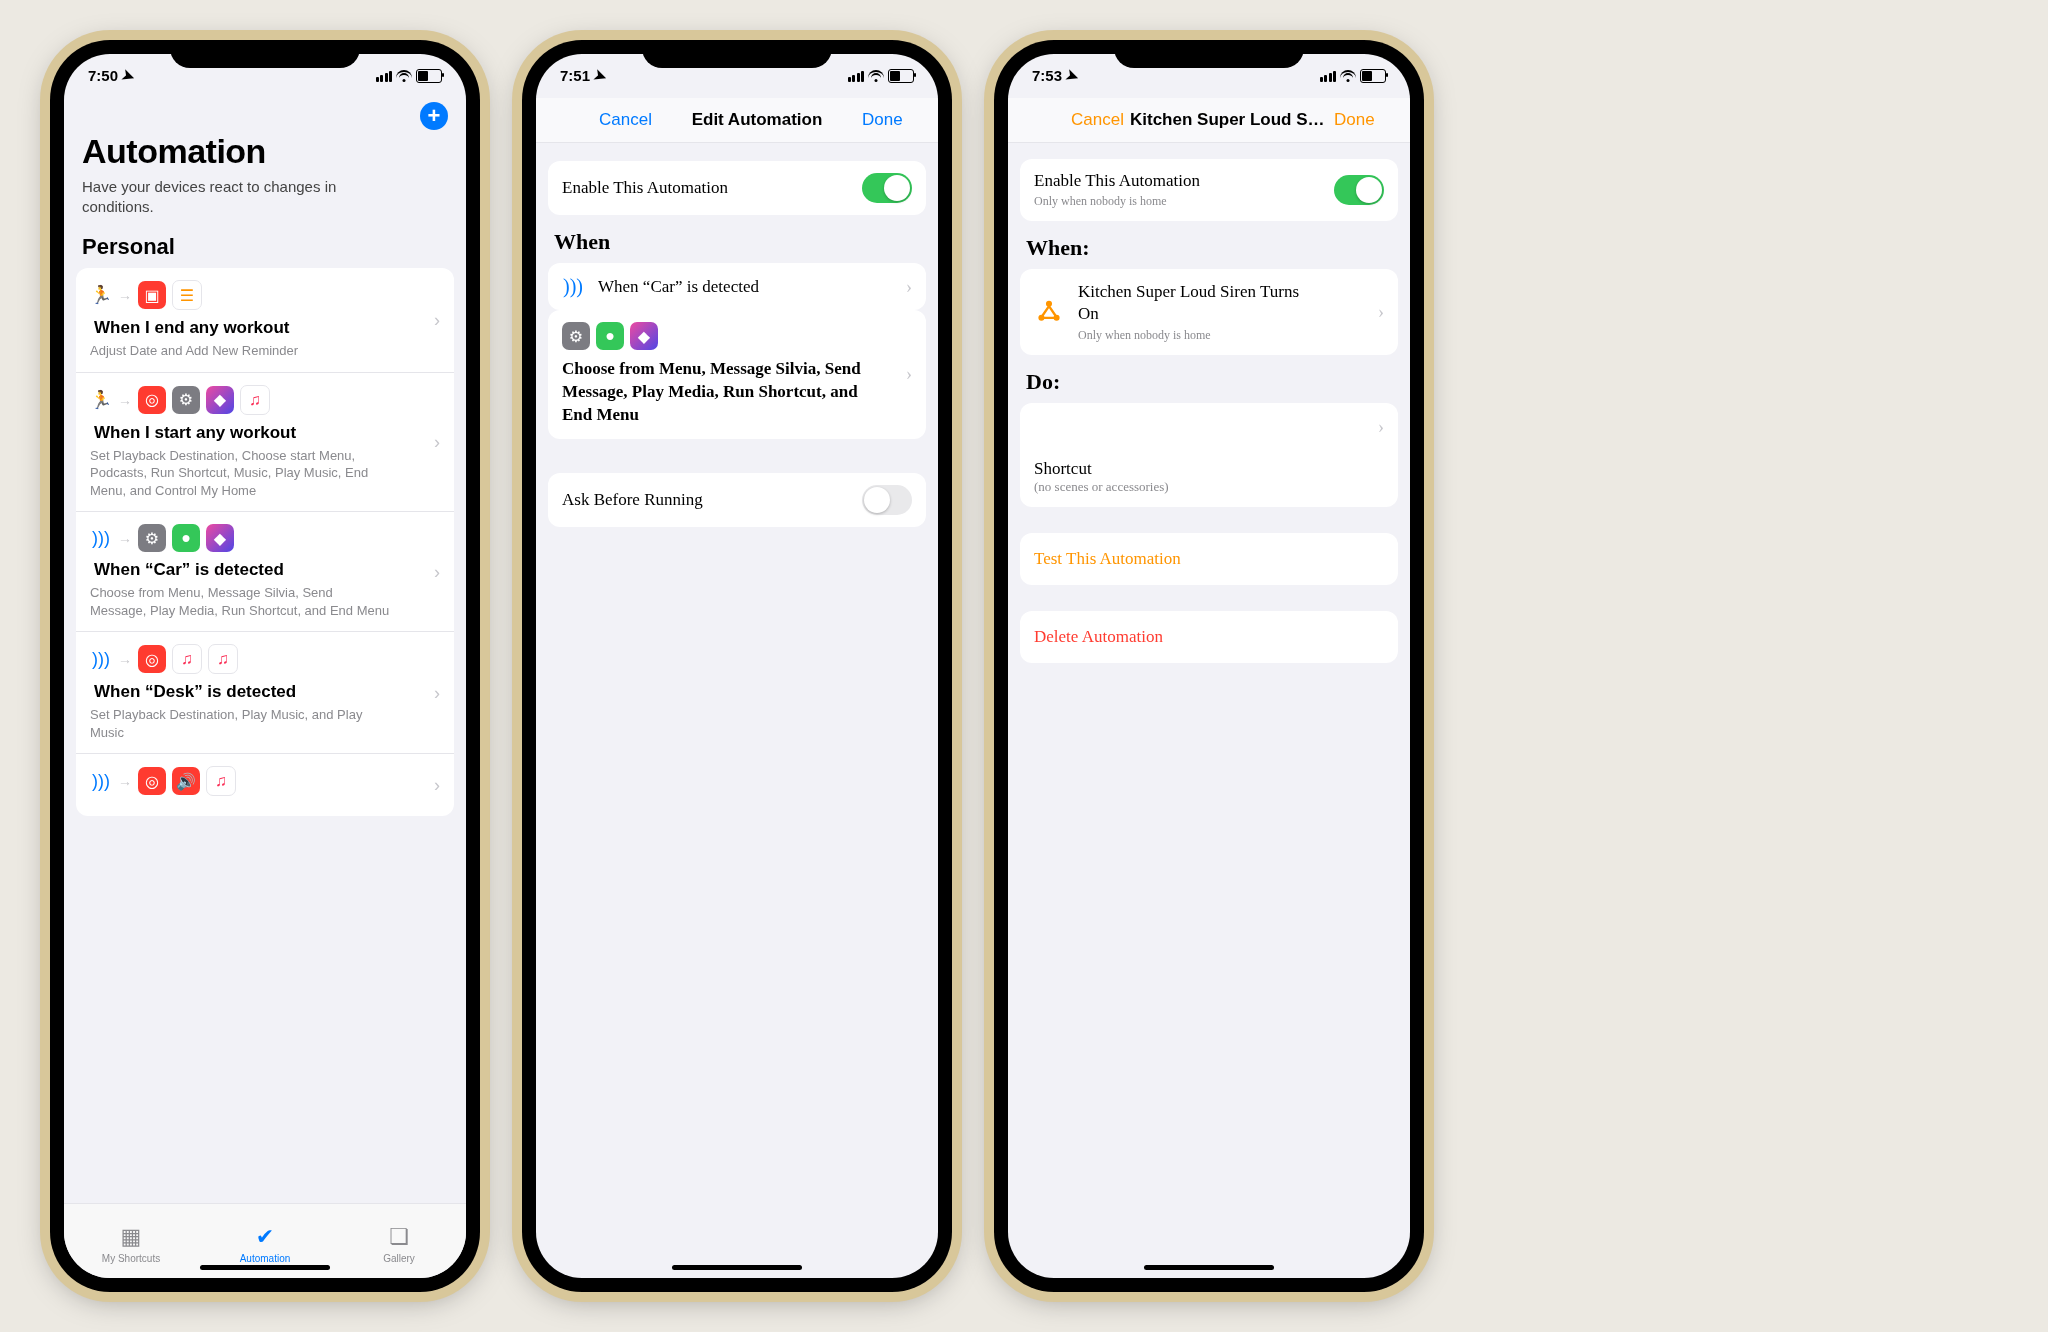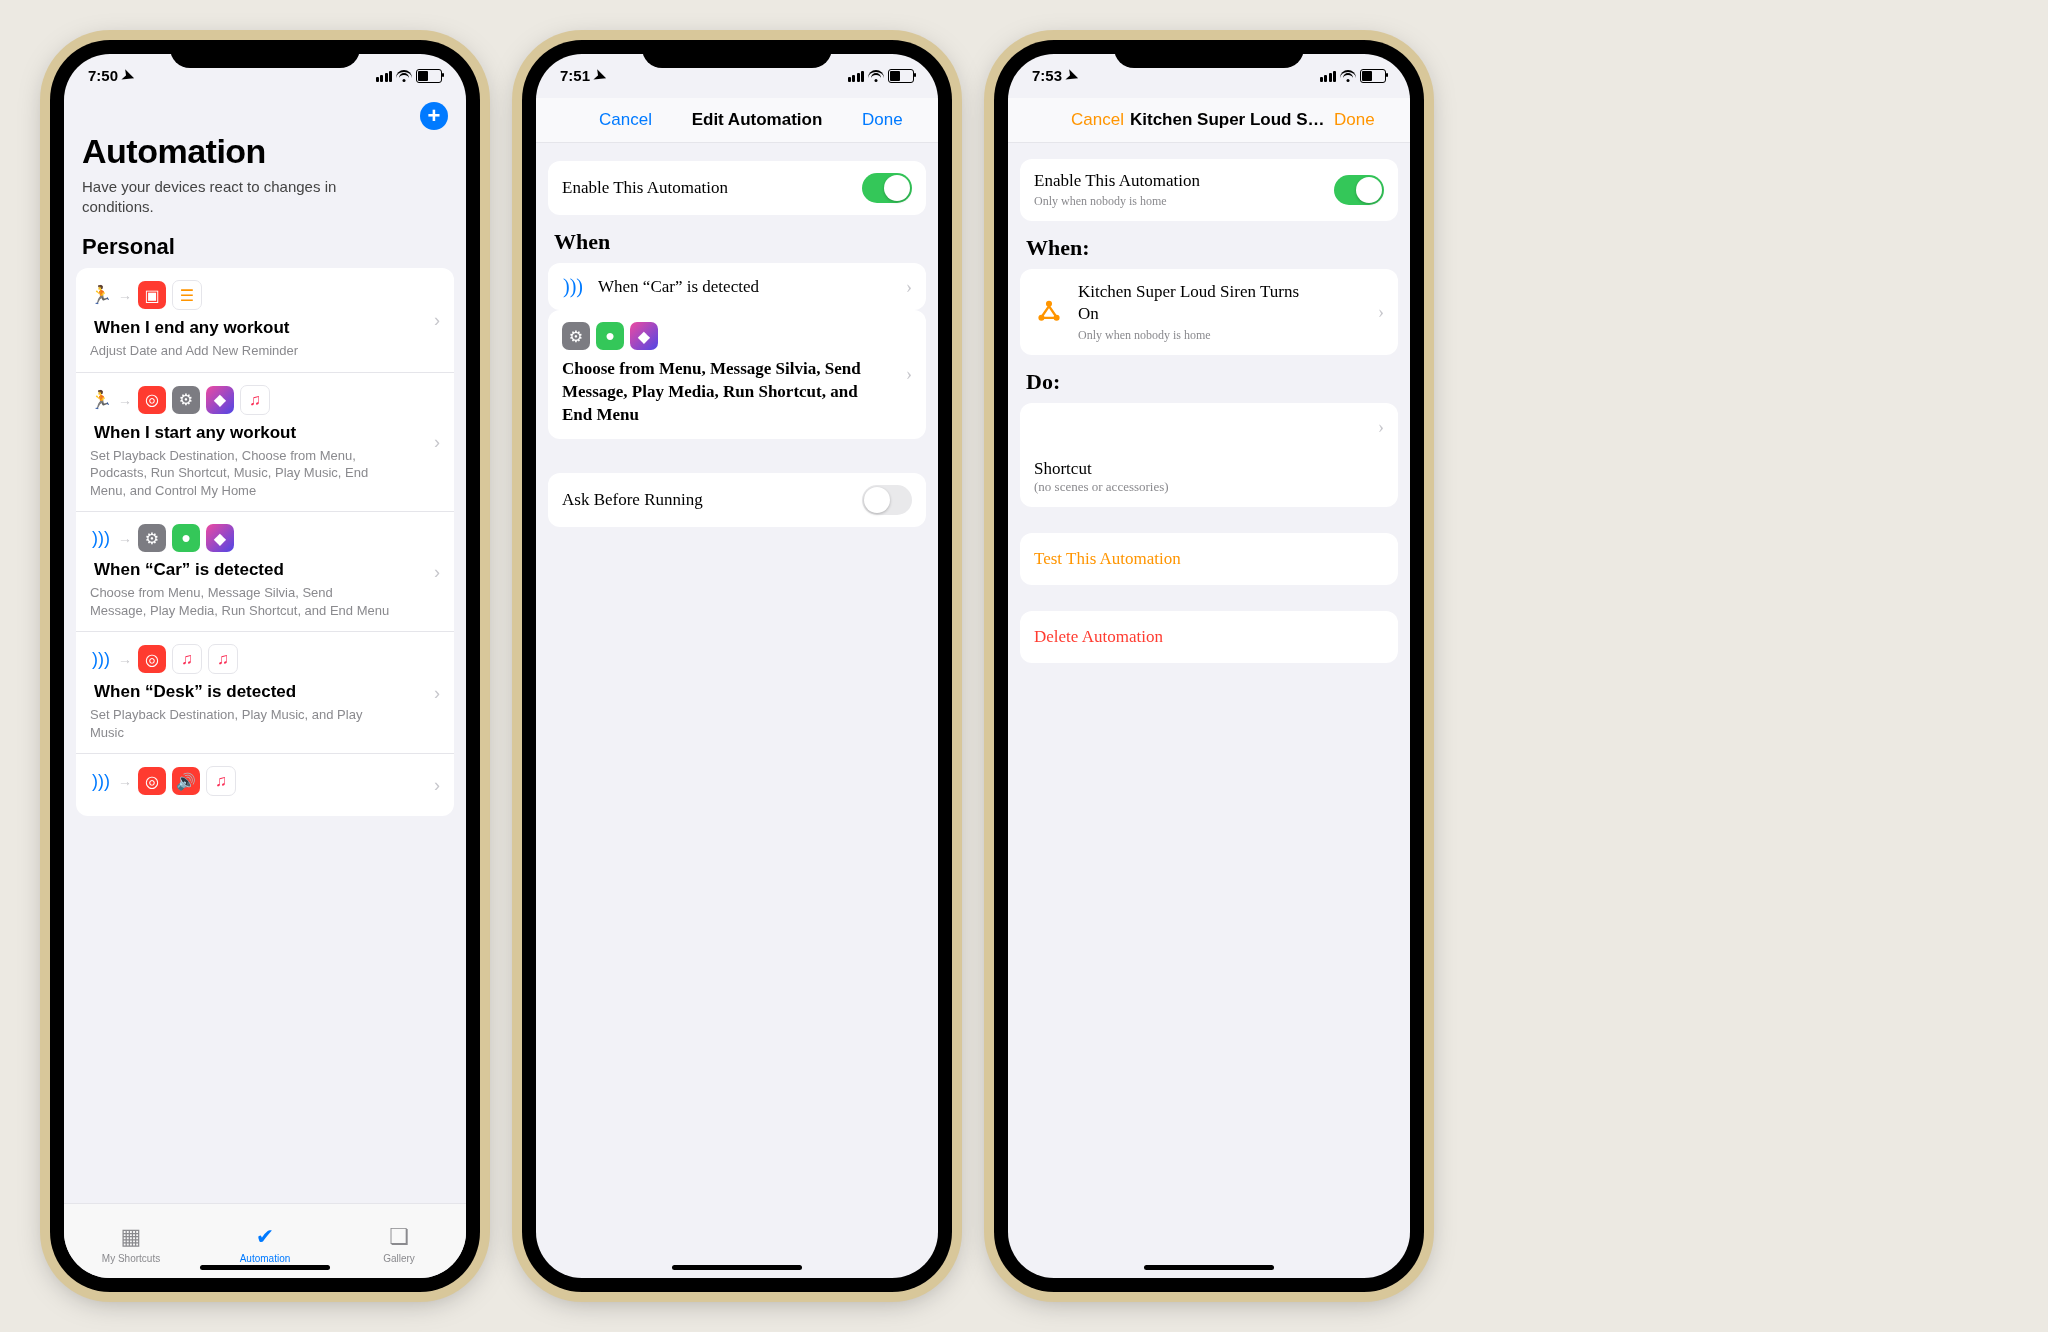--- a/index.html
+++ b/index.html
@@ -134,21 +134,21 @@
           <div class="cell">
     <div class="trig-icons">
               <span class="glyph">🏃</span>
               <span class="arrow">→</span>
               <span class="app-ic " style="background:#ff3b30;">◎</span>
               <span class="app-ic " style="background:#7c7c82;">⚙</span>
               <span class="app-ic " style="background:linear-gradient(135deg,#ed4aa1,#5046e5);">◆</span>
               <span class="app-ic " style="background:#fff;border:1px solid #e5e5ea;color:#fa2d55;">♫</span>
             </div>
     <p class="cell-title">When I start any workout</p>
-    <p class="cell-sub">Set Playback Destination, Choose from Menu, Podcasts, Run Shortcut, Music, Play Music, End Menu, and Control My Home</p>
+    <p class="cell-sub">Set Playback Destination, Choose start Menu, Podcasts, Run Shortcut, Music, Play Music, End Menu, and Control My Home</p>
     <span class="chev">›</span>
           </div>
           <div class="cell">
     <div class="trig-icons">
               <span class="glyph">)))</span>
               <span class="arrow">→</span>
               <span class="app-ic " style="background:#7c7c82;">⚙</span>
               <span class="app-ic " style="background:#34c759;">●</span>
               <span class="app-ic " style="background:linear-gradient(135deg,#ed4aa1,#5046e5);">◆</span>
             </div>

